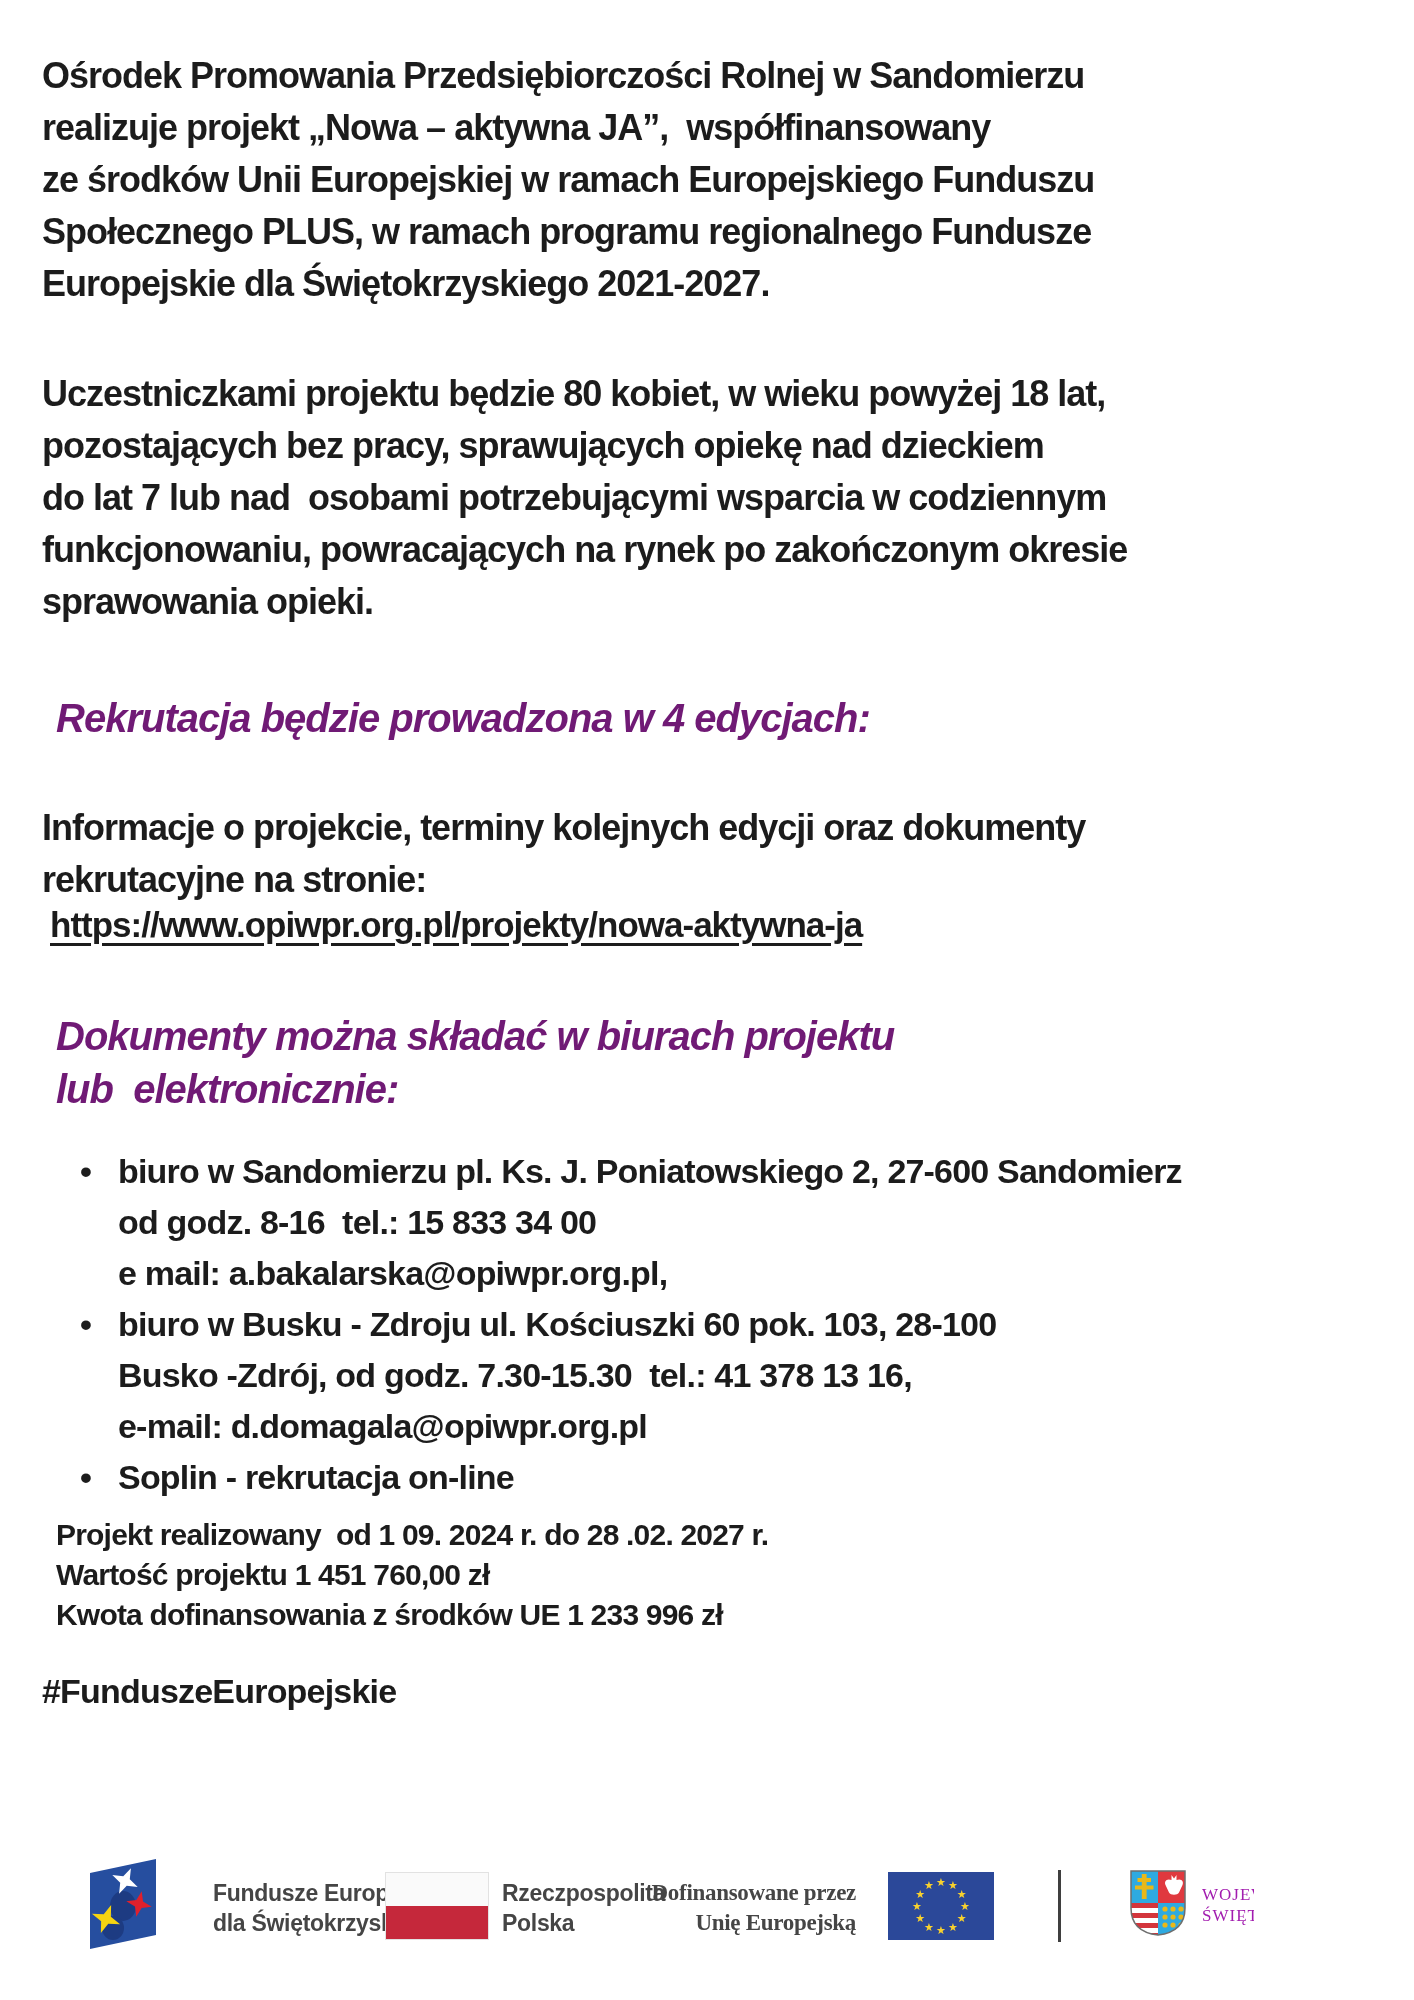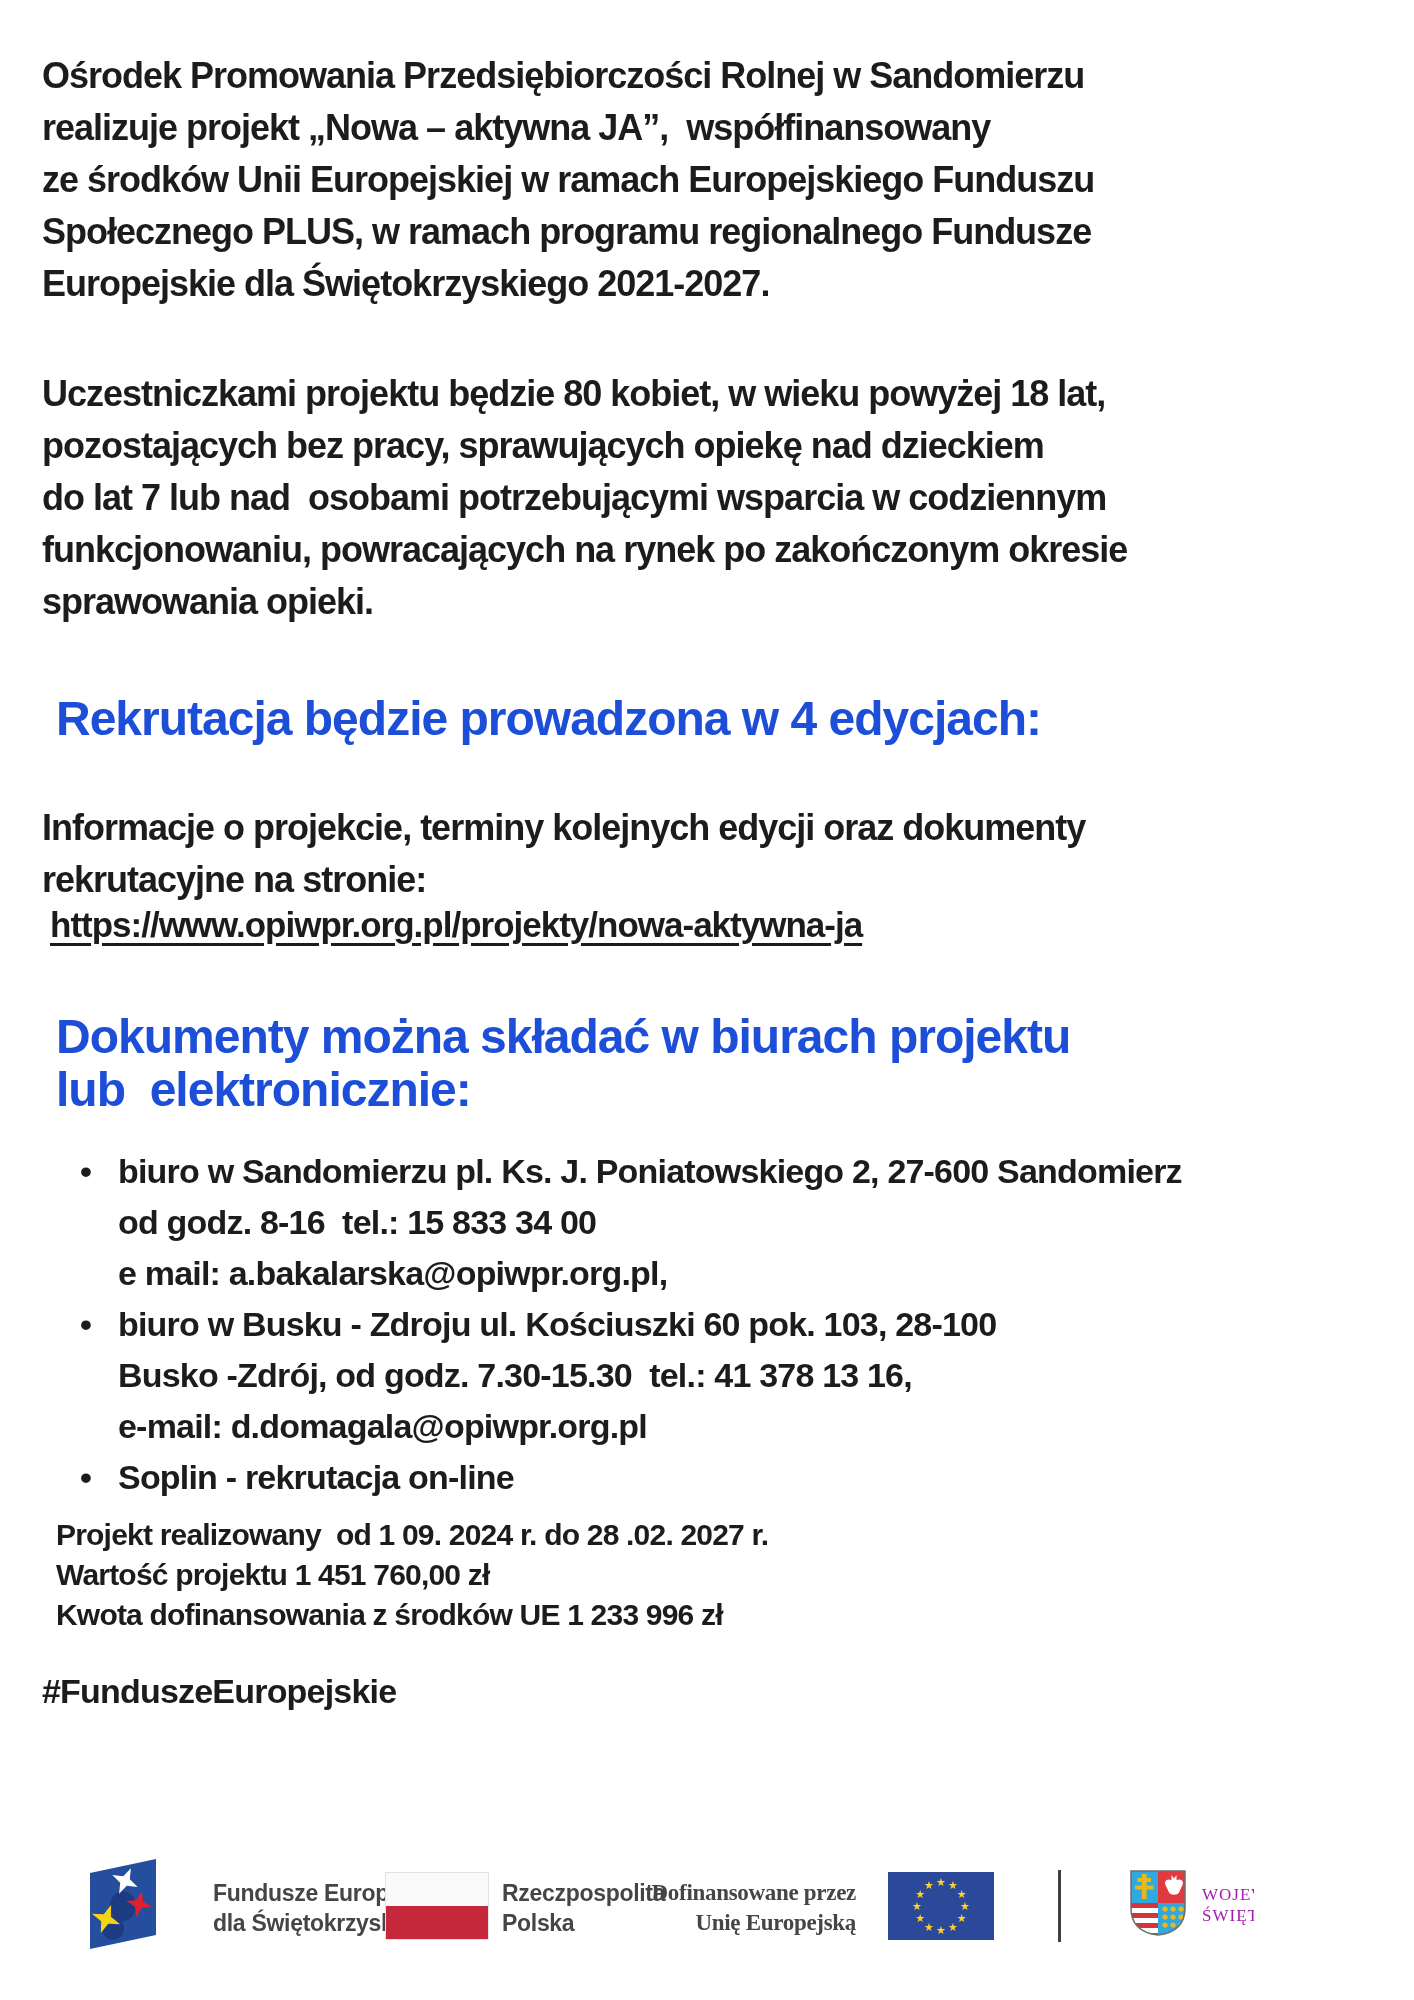--- a/index.html
+++ b/index.html
@@ -6,21 +6,21 @@
   .page{
     position:relative;
     width:1254px;height:2000px;
     background:#ffffff;
     font-family:"Liberation Sans","DejaVu Sans",sans-serif;
     color:#1c1c1c;
     overflow:hidden;
   }
   .txt{position:absolute;white-space:pre-wrap;font-weight:bold;letter-spacing:-1px;}
   .body-block{font-size:36px;line-height:52px;color:#1c1c1c;}
-  .heading-blue{font-size:48px;line-height:53px;color:#1d4ed8;}
+  .heading-blue{font-size:40px;line-height:53px;color:#701a75;font-style:italic;}
   .intro{top:50px;left:42px;}
   .participants{top:368px;left:42px;}
   .h-recruitment{top:692px;left:56px;}
   .info{top:802px;left:42px;}
   .link-line{
     position:absolute;top:905px;left:50px;
     font-size:35px;font-weight:bold;letter-spacing:-1px;
     color:#1c1c1c;text-decoration:underline;text-underline-offset:6px;
     white-space:pre;
   }

